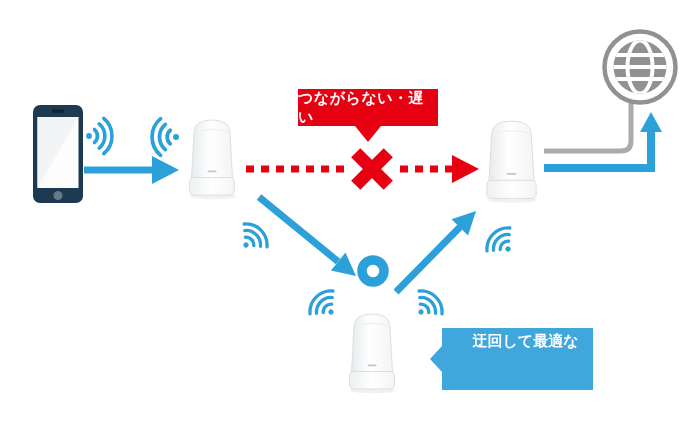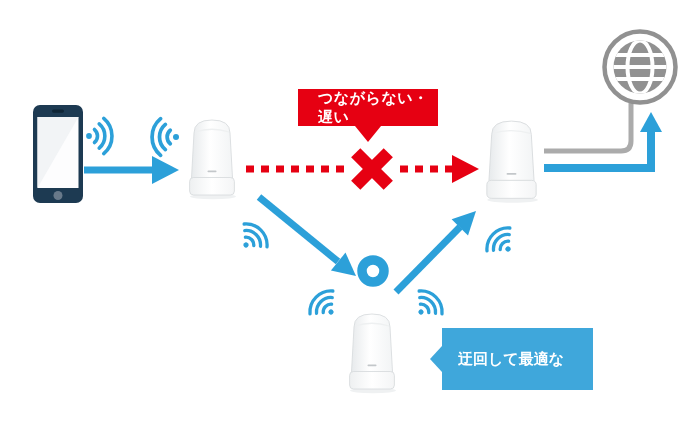--- a/index.html
+++ b/index.html
@@ -3,31 +3,31 @@
 <meta charset="utf-8">
 <style>
   html,body{margin:0;padding:0;background:#ffffff;}
   body{font-family:"Liberation Sans","DejaVu Sans",sans-serif;}
   .stage{position:relative;width:692px;height:439px;background:#ffffff;overflow:hidden;}
   .stage svg{position:absolute;left:0;top:0;}
   .callout{position:absolute;color:#fff;font-weight:bold;box-sizing:border-box;}
   .callout-problem{
     left:298px;top:89px;width:140px;height:37px;
     background:#e60012;font-size:15px;letter-spacing:.5px;
-    display:flex;align-items:center;justify-content:center;padding-left:20px;
+    display:flex;align-items:center;justify-content:center;
   }
   .callout-problem::after{
     content:"";position:absolute;top:100%;left:50%;margin-left:-13px;
     border-left:13px solid transparent;border-right:13px solid transparent;
     border-top:16px solid #e60012;
   }
   .callout-solution{
     left:442px;top:328px;width:151px;height:62px;
     background:#3fa7db;font-size:15px;line-height:1.7;
-    display:flex;flex-direction:column;justify-content:center;
+    display:flex;flex-direction:row;justify-content:center;
     padding-left:16px;
   }
   .callout-solution::before{
     content:"";position:absolute;right:100%;top:50%;margin-top:-13px;
     border-top:13px solid transparent;border-bottom:13px solid transparent;
     border-right:12px solid #3fa7db;
   }
 </style>
 </head>
 <body>

